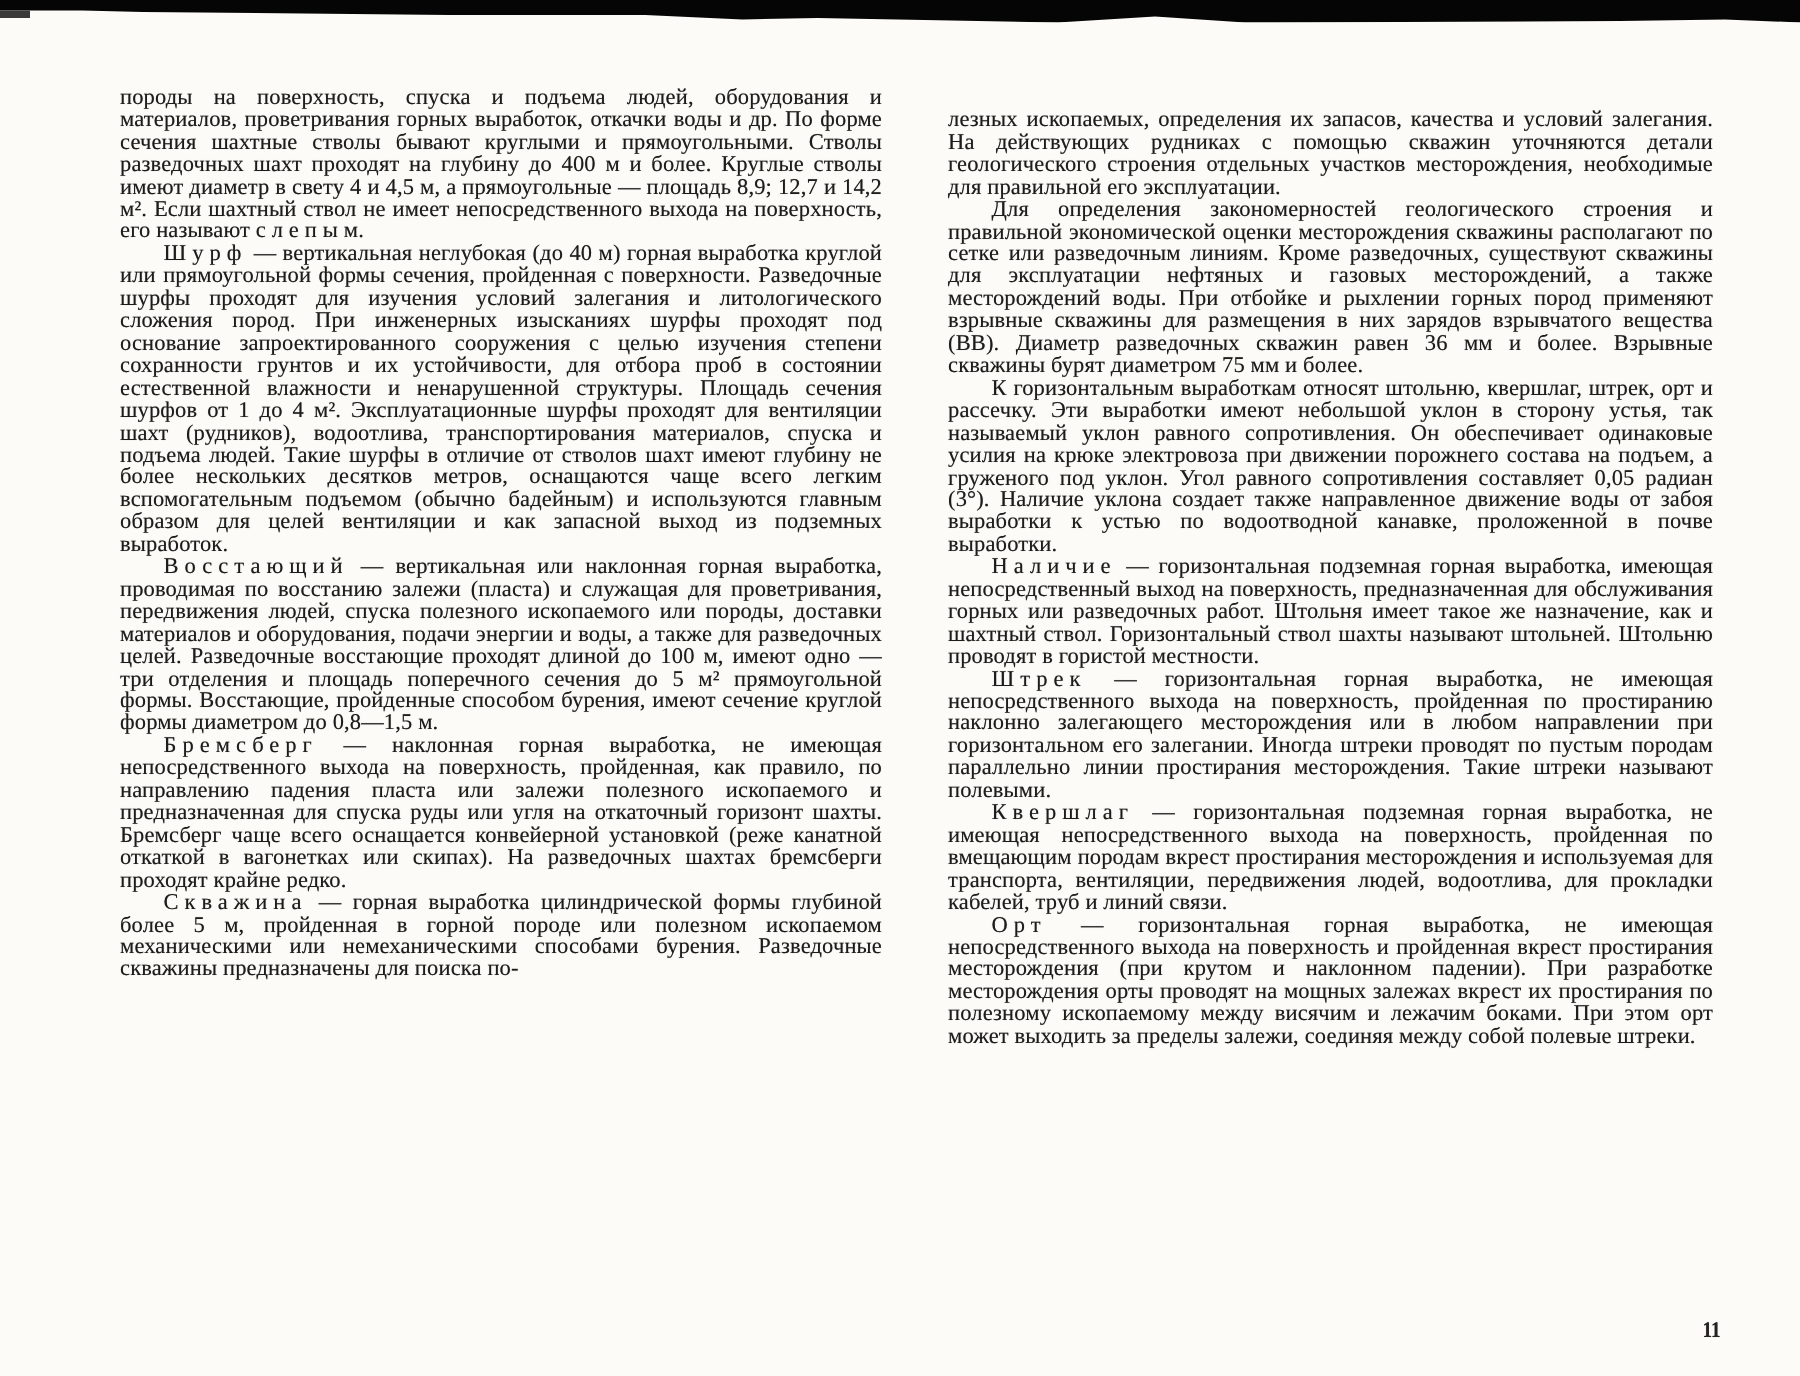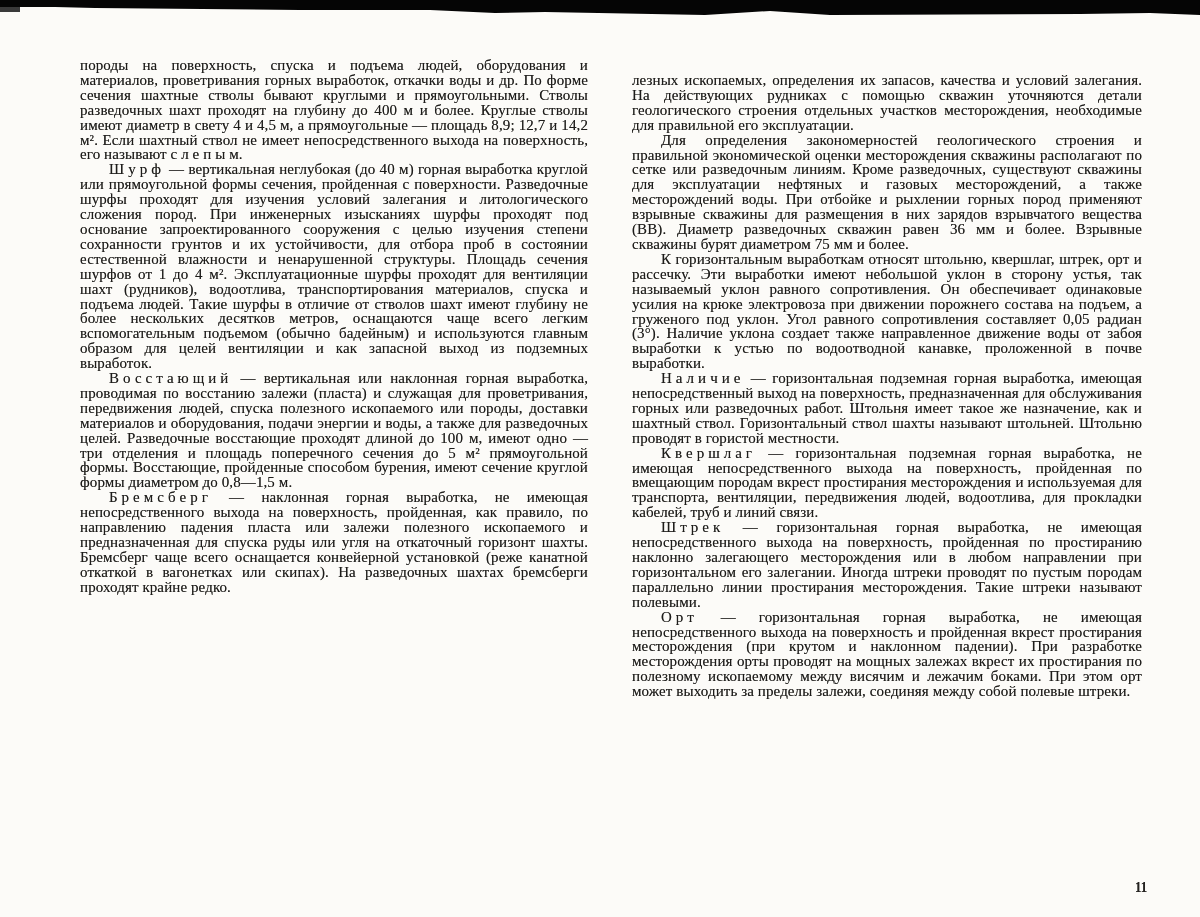--- a/index.html
+++ b/index.html
@@ -66,27 +66,28 @@
 <body>
 
 <div class="scan-top"></div>
 <div class="scan-notch"></div>
 
 <div class="column left">
     <p>породы на поверхность, спуска и подъема людей, оборудования и материалов, проветривания горных выработок, откачки воды и др. По форме сечения шахтные стволы бывают круглыми и прямоугольными. Стволы разведочных шахт проходят на глубину до 400 м и более. Круглые стволы имеют диаметр в свету 4 и 4,5 м, а прямоугольные — площадь 8,9; 12,7 и 14,2 м². Если шахтный ствол не имеет непосредственного выхода на поверхность, его называют с л е п ы м.</p>
     <p class="indent"><span class="term">Шурф</span> — вертикальная неглубокая (до 40 м) горная выработка круглой или прямоугольной формы сечения, пройденная с поверхности. Разведочные шурфы проходят для изучения условий залегания и литологического сложения пород. При инженерных изысканиях шурфы проходят под основание запроектированного сооружения с целью изучения степени сохранности грунтов и их устойчивости, для отбора проб в состоянии естественной влажности и ненарушенной структуры. Площадь сечения шурфов от 1 до 4 м². Эксплуатационные шурфы проходят для вентиляции шахт (рудников), водоотлива, транспортирования материалов, спуска и подъема людей. Такие шурфы в отличие от стволов шахт имеют глубину не более нескольких десятков метров, оснащаются чаще всего легким вспомогательным подъемом (обычно бадейным) и используются главным образом для целей вентиляции и как запасной выход из подземных выработок.</p>
     <p class="indent"><span class="term">Восстающий</span> — вертикальная или наклонная горная выработка, проводимая по восстанию залежи (пласта) и служащая для проветривания, передвижения людей, спуска полезного ископаемого или породы, доставки материалов и оборудования, подачи энергии и воды, а также для разведочных целей. Разведочные восстающие проходят длиной до 100 м, имеют одно — три отделения и площадь поперечного сечения до 5 м² прямоугольной формы. Восстающие, пройденные способом бурения, имеют сечение круглой формы диаметром до 0,8—1,5 м.</p>
     <p class="indent"><span class="term">Бремсберг</span> — наклонная горная выработка, не имеющая непосредственного выхода на поверхность, пройденная, как правило, по направлению падения пласта или залежи полезного ископаемого и предназначенная для спуска руды или угля на откаточный горизонт шахты. Бремсберг чаще всего оснащается конвейерной установкой (реже канатной откаткой в вагонетках или скипах). На разведочных шахтах бремсберги проходят крайне редко.</p>
+    <p class="indent"><span class="term">Скважина</span> — горная выработка цилиндрической формы глубиной более 5 м, пройденная в горной породе или полезном ископаемом механическими или немеханическими способами бурения. Разведочные скважины предназначены для поиска по-</p>
   </div>
 
 <div class="column right">
     <p>лезных ископаемых, определения их запасов, качества и условий залегания. На действующих рудниках с помощью скважин уточняются детали геологического строения отдельных участков месторождения, необходимые для правильной его эксплуатации.</p>
     <p class="indent">Для определения закономерностей геологического строения и правильной экономической оценки месторождения скважины располагают по сетке или разведочным линиям. Кроме разведочных, существуют скважины для эксплуатации нефтяных и газовых месторождений, а также месторождений воды. При отбойке и рыхлении горных пород применяют взрывные скважины для размещения в них зарядов взрывчатого вещества (ВВ). Диаметр разведочных скважин равен 36 мм и более. Взрывные скважины бурят диаметром 75 мм и более.</p>
     <p class="indent">К горизонтальным выработкам относят штольню, квершлаг, штрек, орт и рассечку. Эти выработки имеют небольшой уклон в сторону устья, так называемый уклон равного сопротивления. Он обеспечивает одинаковые усилия на крюке электровоза при движении порожнего состава на подъем, а груженого под уклон. Угол равного сопротивления составляет 0,05 радиан (3°). Наличие уклона создает также направленное движение воды от забоя выработки к устью по водоотводной канавке, проложенной в почве выработки.</p>
     <p class="indent"><span class="term">Наличие</span> — горизонтальная подземная горная выработка, имеющая непосредственный выход на поверхность, предназначенная для обслуживания горных или разведочных работ. Штольня имеет такое же назначение, как и шахтный ствол. Горизонтальный ствол шахты называют штольней. Штольню проводят в гористой местности.</p>
+    <p class="indent"><span class="term">Штрек</span> — горизонтальная горная выработка, не имеющая непосредственного выхода на поверхность, пройденная по простиранию наклонно залегающего месторождения или в любом направлении при горизонтальном его залегании. Иногда штреки проводят по пустым породам параллельно линии простирания месторождения. Такие штреки называют полевыми.</p>
     <p class="indent"><span class="term">Квершлаг</span> — горизонтальная подземная горная выработка, не имеющая непосредственного выхода на поверхность, пройденная по вмещающим породам вкрест простирания месторождения и используемая для транспорта, вентиляции, передвижения людей, водоотлива, для прокладки кабелей, труб и линий связи.</p>
-    <p class="indent"><span class="term">Штрек</span> — горизонтальная горная выработка, не имеющая непосредственного выхода на поверхность, пройденная по простиранию наклонно залегающего месторождения или в любом направлении при горизонтальном его залегании. Иногда штреки проводят по пустым породам параллельно линии простирания месторождения. Такие штреки называют полевыми.</p>
     <p class="indent"><span class="term">Орт</span> — горизонтальная горная выработка, не имеющая непосредственного выхода на поверхность и пройденная вкрест простирания месторождения (при крутом и наклонном падении). При разработке месторождения орты проводят на мощных залежах вкрест их простирания по полезному ископаемому между висячим и лежачим боками. При этом орт может выходить за пределы залежи, соединяя между собой полевые штреки.</p>
   </div>
 
 <div class="pagenum pn-left">10</div>
 
 <div class="pagenum pn-right">11</div>
 
 </body></html>

